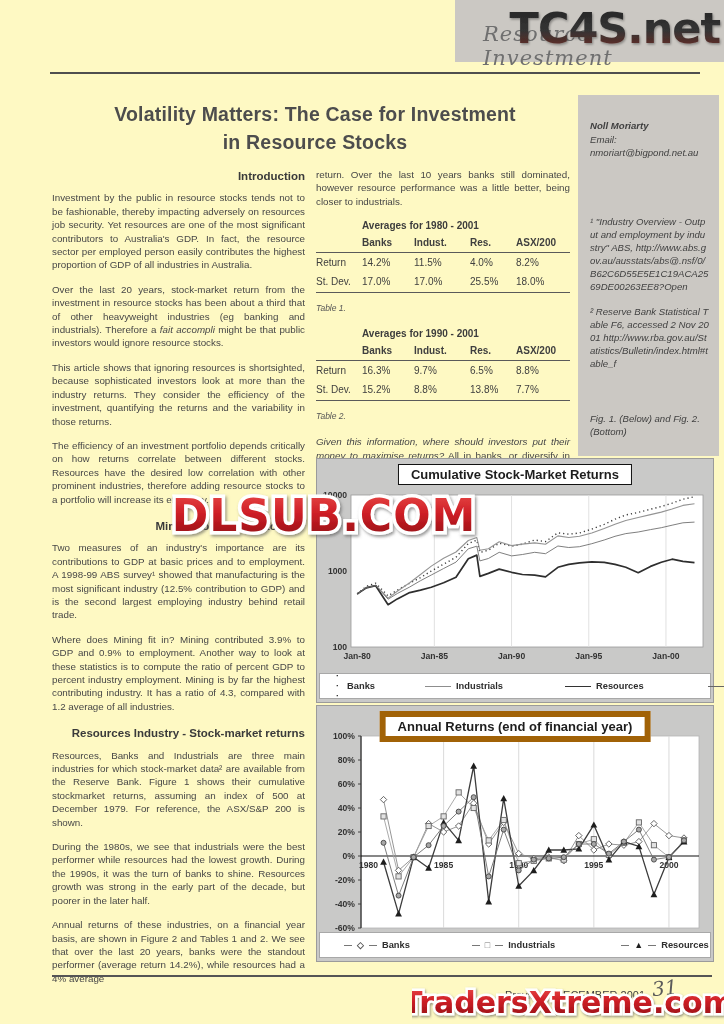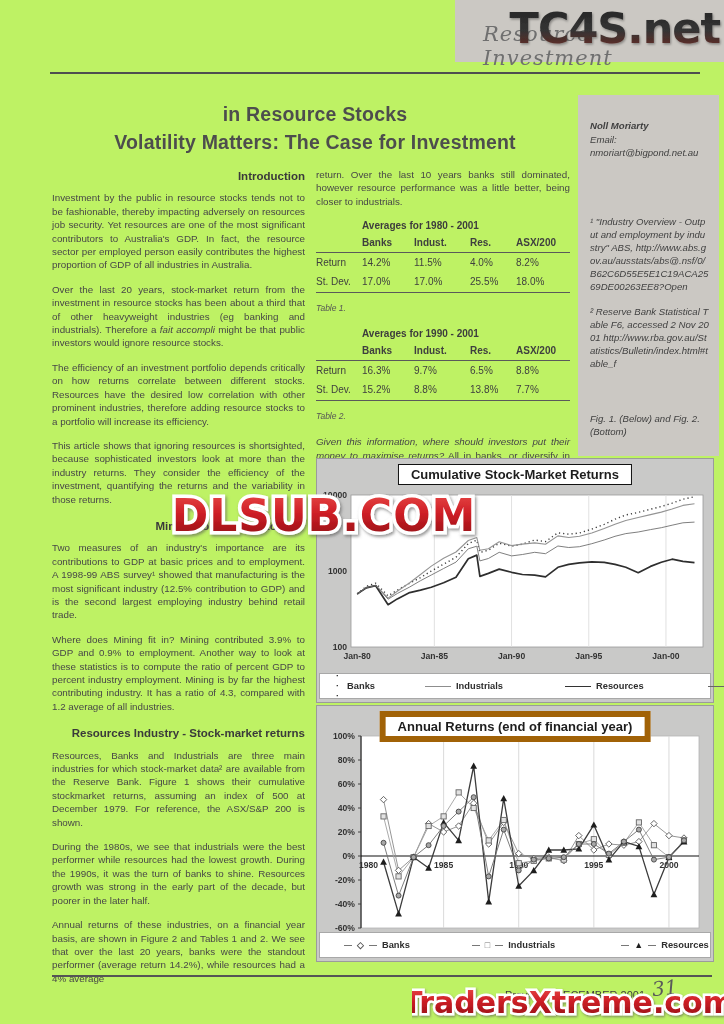--- a/index.html
+++ b/index.html
@@ -1,16 +1,16 @@
 <!DOCTYPE html>
 <html><head>
 <meta charset="utf-8">
 <style>
   html,body{margin:0;padding:0;background:#e8e8e8;}
-  .page{position:relative;width:724px;height:1024px;background:#bef264;overflow:hidden;
+  .page{position:relative;width:724px;height:1024px;background:#fef9c3;overflow:hidden;
         font-family:"Liberation Sans",sans-serif;color:#474747;}
   
   .header-box{position:absolute;left:455px;top:0;width:269px;height:62px;
               background:#cbc8c3;}
   .script-text{position:absolute;left:483px;top:22px;font-family:"DejaVu Serif",serif;
                font-style:italic;font-size:21px;color:#6f6f6f;letter-spacing:1px;z-index:1;}
   .wm-tc4s{position:absolute;left:452px;top:0px;z-index:2;}
   .top-rule{position:absolute;left:50px;top:72px;width:650px;height:2px;background:#4f4f4f;}
   
   .page-title{position:absolute;left:60px;top:100px;width:510px;text-align:center;
@@ -93,30 +93,30 @@
       </linearGradient>
       <filter id="fsh1" x="-20%" y="-20%" width="140%" height="140%">
         <feDropShadow dx="1" dy="1.5" stdDeviation="1.2" flood-color="#000" flood-opacity="0.35"></feDropShadow>
       </filter>
     </defs>
     <text x="268" y="43" text-anchor="end" font-family="DejaVu Sans, sans-serif" font-size="43" font-weight="bold" letter-spacing="-1" fill="url(#gdark)" filter="url(#fsh1)">TC4S.net</text>
   </svg>
   <div class="top-rule"></div>
 
   <div class="page-title">
+    <div>Volatility Matters: The Case for Investment</div>
     <div>in Resource Stocks</div>
-    <div>Volatility Matters: The Case for Investment</div>
   </div>
 
   <div class="col-left">
     <div class="h-section first">Introduction</div>
     <p>Investment by the public in resource stocks tends not to be fashionable, thereby impacting adversely on resources job security. Yet resources are one of the most significant contributors to Australia's GDP. In fact, the resource sector per employed person easily contributes the highest proportion of GDP of all industries in Australia.</p>
     <p><span>Over the last 20 years, stock-market return from the investment in resource stocks has been about a third that of other heavyweight industries (eg banking and industrials). Therefore a </span><i>fait accompli</i><span> might be that public investors would ignore resource stocks.</span></p>
+    <p>This article shows that ignoring resources is shortsighted, because sophisticated investors look at more than the industry returns. They consider the efficiency of the investment, quantifying the returns and the variability in those returns.</p>
     <p>The efficiency of an investment portfolio depends critically on how returns correlate between different stocks. Resources have the desired low correlation with other prominent industries, therefore adding resource stocks to a portfolio will increase its efficiency.</p>
-    <p>This article shows that ignoring resources is shortsighted, because sophisticated investors look at more than the industry returns. They consider the efficiency of the investment, quantifying the returns and the variability in those returns.</p>
     <div class="h-section">Mining contribution to GDP</div>
     <p>Two measures of an industry's importance are its contributions to GDP at basic prices and to employment. A 1998-99 ABS survey¹ showed that manufacturing is the most significant industry (12.5% contribution to GDP) and is the second largest employing industry behind retail trade.</p>
     <p>Where does Mining fit in? Mining contributed 3.9% to GDP and 0.9% to employment. Another way to look at these statistics is to compute the ratio of percent GDP to percent industry employment. Mining is by far the highest contributing industry. It has a ratio of 4.3, compared with 1.2 average of all industries.</p>
     <div class="h-section">Resources Industry - Stock-market returns</div>
     <p>Resources, Banks and Industrials are three main industries for which stock-market data² are available from the Reserve Bank. Figure 1 shows their cumulative stockmarket returns, assuming an index of 500 at December 1979. For reference, the ASX/S&amp;P 200 is shown.</p>
     <p>During the 1980s, we see that industrials were the best performer while resources had the lowest growth. During the 1990s, it was the turn of banks to shine. Resources growth was strong in the early part of the decade, but poorer in the later half.</p>
     <p>Annual returns of these industries, on a financial year basis, are shown in Figure 2 and Tables 1 and 2. We see that over the last 20 years, banks were the standout performer (average return 14.2%), while resources had a 4% average</p>
   </div>
 
   <div class="col-mid">

